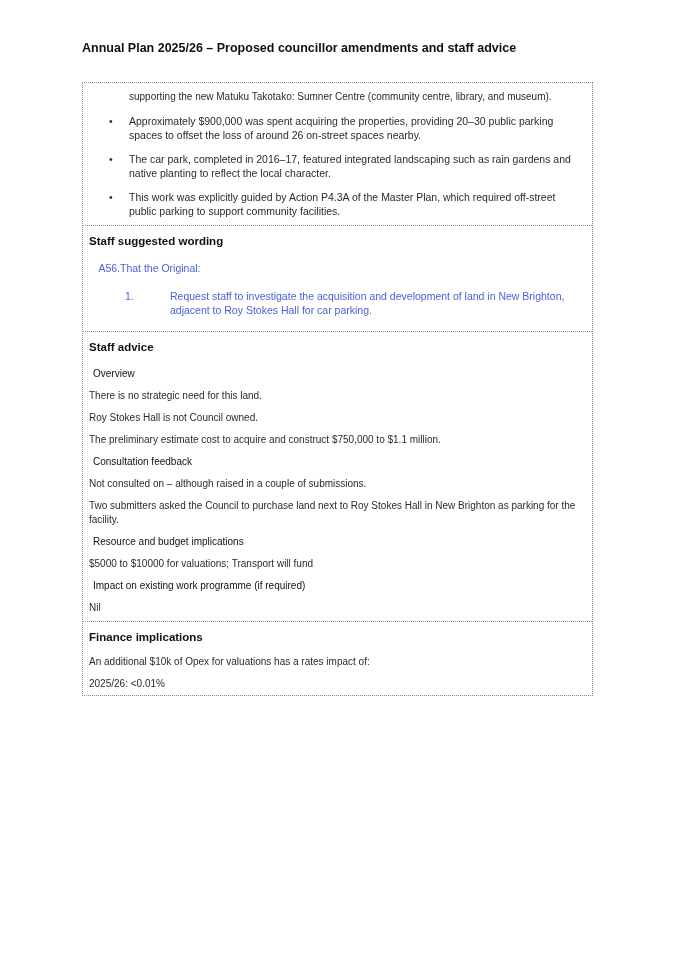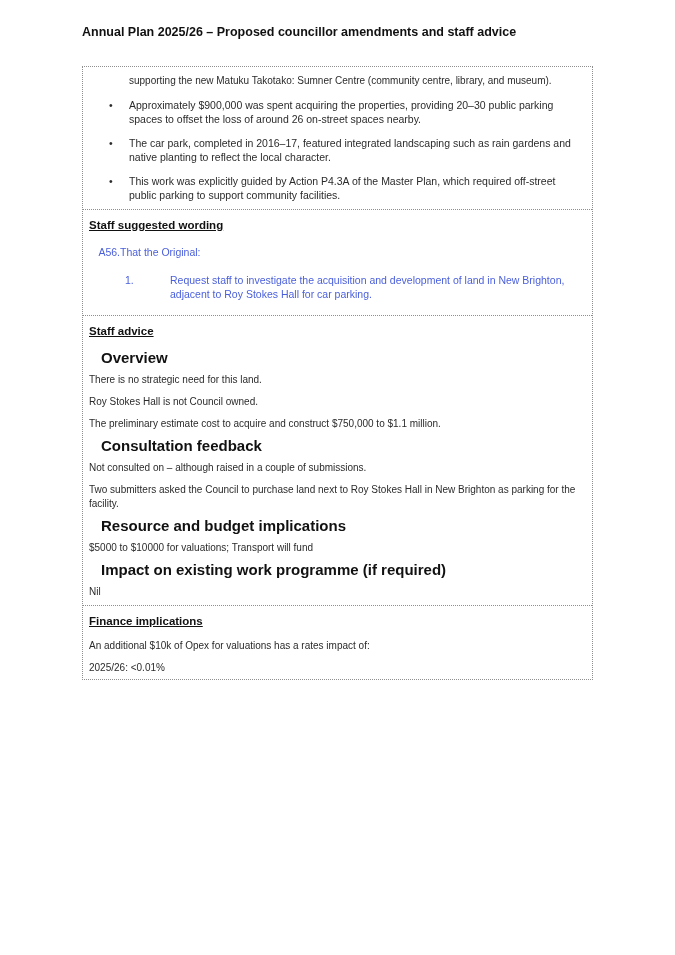--- a/index.html
+++ b/index.html
@@ -5,21 +5,21 @@
   html, body { margin: 0; padding: 0; background: #ffffff; }
   .page {
     width: 675px;
     height: 955px;
     background: #ffffff;
     position: relative;
     overflow: hidden;
     font-family: "Liberation Sans", sans-serif;
     color: #2b2b2b;
     box-sizing: border-box;
-    padding: 25px 0 0 82px;
+    padding: 41px 0 0 82px;
   }
   .doc-title {
     margin: 0;
     width: 511px;
     font-size: 12.5px;
     line-height: 15px;
     font-weight: bold;
     color: #111111;
   }
   .table-box {
@@ -34,30 +34,29 @@
   .row-suggested { padding: 7px 8px 14px 6px; }
   .row-advice { padding: 7px 8px 6px 6px; }
   .row-finance { padding: 7px 8px 4px 6px; }
 
   .section-heading {
     margin: 0 0 12px;
     font-size: 11.5px;
     line-height: 16px;
     font-weight: bold;
     color: #111111;
-    text-decoration: underline;
   }
   .row-suggested .section-heading { margin-bottom: 12px; }
   .row-finance .section-heading { margin-bottom: 10px; }
 
   .sub-heading {
-    margin: 0 12px 8px;
-    font-size: 15px;
+    margin: 0 4px 8px;
+    font-size: 10px;
     line-height: 14px;
-    font-weight: bold;
+    font-weight: normal;
     color: #111111;
   }
   .para {
     margin: 0 0 8px;
     font-size: 10px;
     line-height: 14px;
     color: #2b2b2b;
   }
   .para:last-child { margin-bottom: 0; }
 

